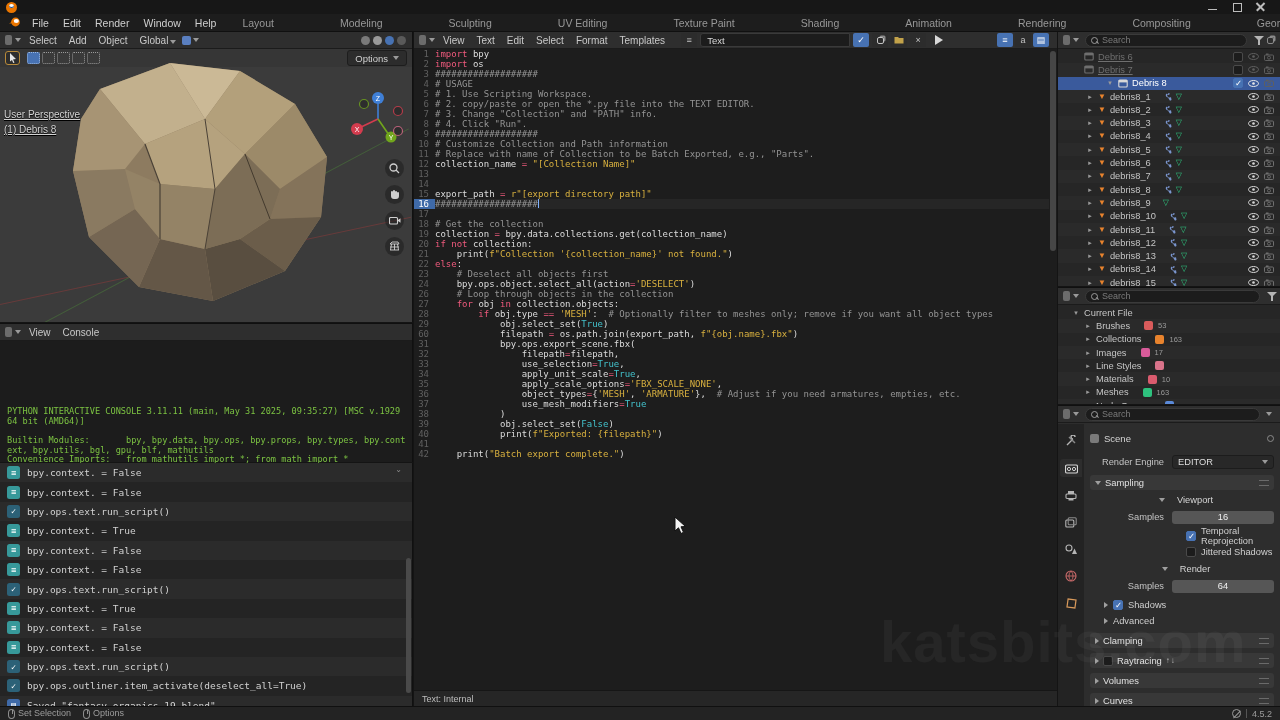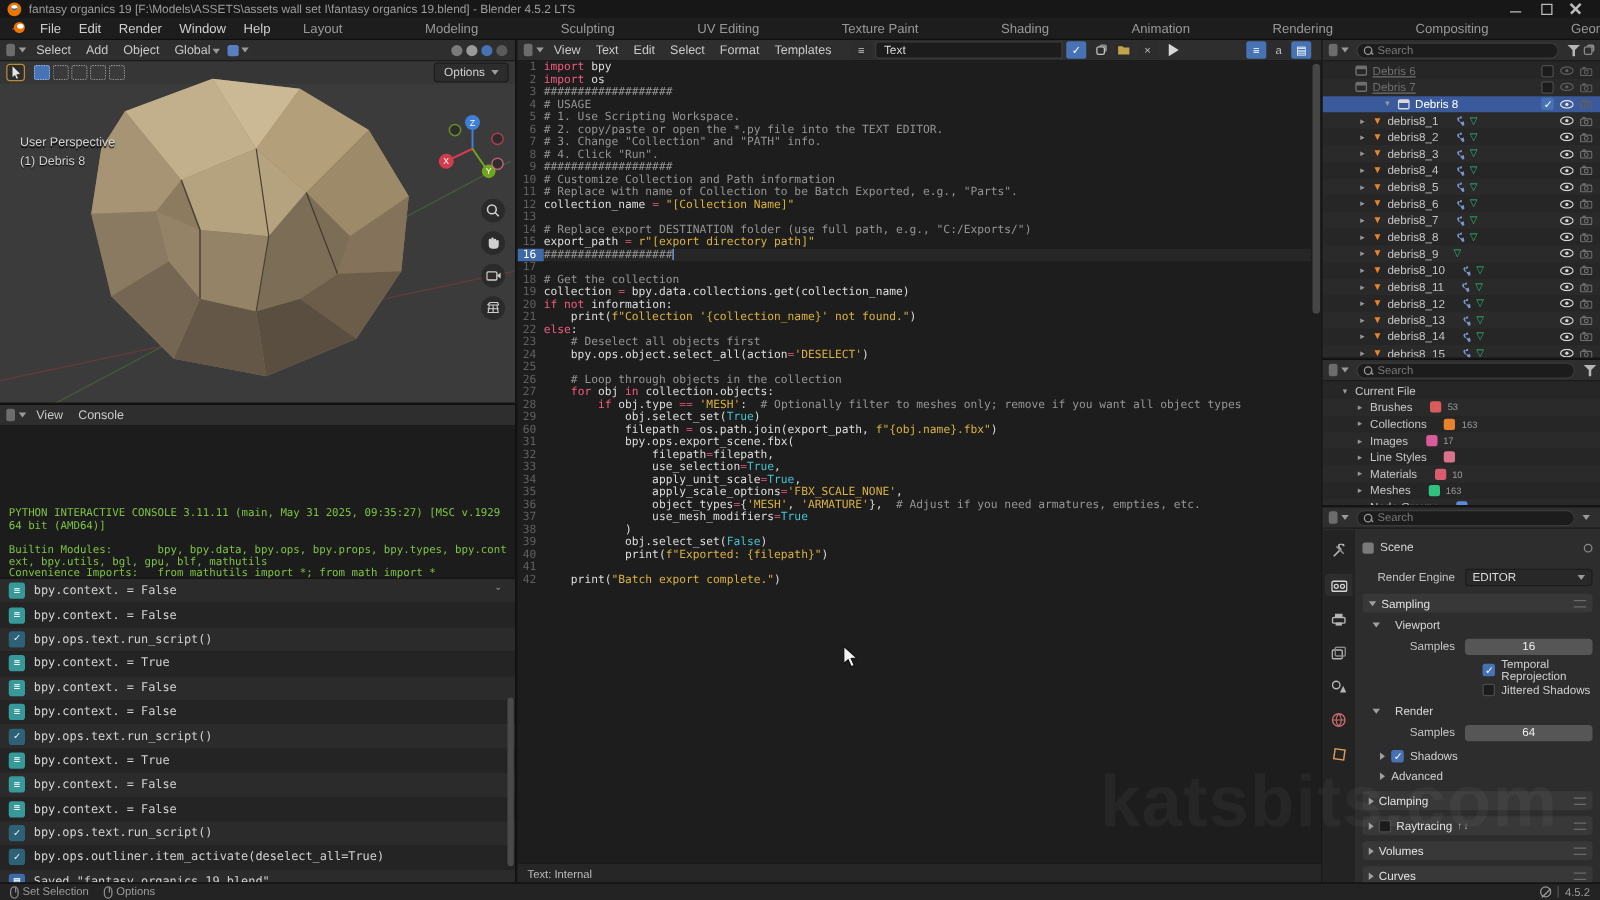--- a/index.html
+++ b/index.html
@@ -41,21 +41,21 @@
   .ed-type .sq { width:10px; height:10px; background:#6c6c6c; border-radius:2px; }
   .chev { width:0; height:0; border-left:3px solid transparent; border-right:3px solid transparent; border-top:4px solid #9a9a9a; display:inline-block; margin-left:2px; }
   
   .viewport { position:absolute; left:0; top:32px; width:413px; height:290px; background:#3b3b3b; overflow:hidden; border-right:1px solid #101010; }
   .vp-toolrow { position:absolute; left:0; top:17px; right:0; height:18px; display:flex; align-items:center; padding:0 5px; background:rgba(40,40,40,0.25); }
   .tool-btn { width:15px; height:14px; border:1px solid #b88a3a; border-radius:3px; background:#2d2d2d; display:flex; align-items:center; justify-content:center; margin-right:7px; }
   .sel-ic { width:13px; height:12px; border:1px dotted #9a9a9a; border-radius:2px; margin-right:2px; background:#3a3a3a; }
   .sel-ic.active { background:#4772b3; border-color:#9db9e0; }
   .options-btn { margin-left:auto; background:#2c2c2c; border:1px solid #1d1d1d; border-radius:3px; color:#d0d0d0; font-size:9.5px; padding:1.5px 7px; display:flex; align-items:center; gap:3px; }
   .vp-canvas { position:absolute; left:0; top:35px; right:0; bottom:0; }
-  .vp-overlay { position:absolute; left:16px; top:40px; color:#d2d2d2; font-size:10px; line-height:15px; text-shadow:0 1px 1px #000; }
+  .vp-overlay { position:absolute; left:4px; top:40px; color:#d2d2d2; font-size:10px; line-height:15px; text-shadow:0 1px 1px #000;text-decoration:underline; }
   .axis-line { position:absolute; height:1px; transform-origin:0 0; opacity:.55; }
   .gizmo { position:absolute; right:6px; top:22px; }
   .vp-navbtns { position:absolute; right:8px; top:92px; display:flex; flex-direction:column; gap:7px; }
   .nav-circle { width:19px; height:19px; border-radius:50%; background:rgba(30,30,30,.55); display:flex; align-items:center; justify-content:center; }
   
   .console { position:absolute; left:0; top:323px; width:413px; height:139px; background:#1c1c1c; border-right:1px solid #101010; border-top:1px solid #101010; }
   .console-body { position:absolute; left:7px; right:4px; top:17px; bottom:4px; font-family:"DejaVu Sans Mono", monospace; font-size:8.6px; line-height:9.6px; color:#7cc342; white-space:pre-wrap; word-break:break-all; }
   .console-banner { margin-top:47px; }
   .console-prompt { margin-top:9px; display:flex; align-items:center; }
   .block-caret { display:inline-block; width:5px; height:9px; background:#e8e8e8; margin-left:3px; }
@@ -118,21 +118,21 @@
   .ptab { width:22px; height:18px; display:flex; align-items:center; justify-content:center; border-radius:3px 0 0 3px; }
   .ptab.active { background:#2d2d2d; }
   .props-body { position:absolute; left:26px; top:18px; right:0; bottom:0; padding:6px 6px 0 6px; }
   .crumb { display:flex; align-items:center; gap:5px; height:16px; color:#d5d5d5; font-size:9.5px; margin-bottom:8px; }
   .prow { display:flex; align-items:center; height:16px; margin-bottom:4px; }
   .prow .lab { width:82px; text-align:right; padding-right:8px; color:#c3c3c3; font-size:9.3px; flex:none; }
   .dropdown { flex:1; background:#282828; border:1px solid #1c1c1c; border-radius:3px; height:14px; display:flex; align-items:center; padding:0 5px; color:#dedede; font-size:9.3px; }
   .dropdown .chev { margin-left:auto; }
   .panel-hdr { background:#383838; border-radius:3px; height:15px; display:flex; align-items:center; gap:4px; padding:0 5px; color:#e0e0e0; font-size:9.4px; margin:5px 0 3px 0; }
   .panel-hdr .grip { margin-left:auto; width:10px; height:6px; border-top:1.5px solid #6a6a6a; border-bottom:1.5px solid #6a6a6a; }
-  .sub-hdr { display:flex; align-items:center; gap:12px; color:#d5d5d5; font-size:9.3px; height:14px; margin:3px 0 2px 8px; }
+  .sub-hdr { display:flex; align-items:center; gap:12px; color:#d5d5d5; font-size:9.3px; height:14px; margin:3px 0 2px 8px;justify-content:center; }
   .tri-right { width:0; height:0; border-top:3.5px solid transparent; border-bottom:3.5px solid transparent; border-left:4.5px solid #9f9f9f; flex:none; }
   .tri-down { width:0; height:0; border-left:3.5px solid transparent; border-right:3.5px solid transparent; border-top:4.5px solid #9f9f9f; flex:none; }
   .val-slider { flex:1; background:#565656; border-radius:3px; height:13px; display:flex; align-items:center; justify-content:center; color:#f0f0f0; font-size:9.3px; }
   .cb-row { display:flex; align-items:center; gap:5px; height:14px; margin:2px 0 2px 96px; color:#cfcfcf; font-size:9.3px; }
   .cb-row.left { margin-left:14px; }
   .sliders-ic { color:#b5b5b5; font-size:8px; letter-spacing:1px; }
   
   .statusbar { position:absolute; left:0; top:706px; width:1280px; height:14px; background:#232323; border-top:1px solid #101010; display:flex; align-items:center; padding:0 8px; gap:12px; color:#9d9d9d; font-size:9px; }
   .mouse-ic { width:7px; height:10px; border:1px solid #8f8f8f; border-radius:3.5px/4px; position:relative; display:inline-block; margin-right:3px; vertical-align:middle; }
   .mouse-ic::after { content:""; position:absolute; left:2.5px; top:0; width:1px; height:4px; background:#8f8f8f; }
@@ -144,21 +144,20 @@
   .watermark { position:absolute; left:880px; top:608px; width:420px; font-size:58px; font-weight:bold; color:rgba(225,225,225,0.05); letter-spacing:1px; pointer-events:none; z-index:50; }
   .mouse-cursor { position:absolute; z-index:60; pointer-events:none; }
 </style>
 </head>
 <body>
 
 <div id="root">
 
   <div class="titlebar">
     <span class="blender-logo"></span>
-    <span class="title-text">fantasy organics 19 [F:\Models\ASSETS\assets wall set I\fantasy organics 19.blend] - Blender 4.5.2 LTS</span>
     <span class="win-controls">
       <span class="win-btn win-min"></span>
       <span class="win-btn win-max"></span>
       <span class="win-btn win-close"></span>
     </span>
   </div>
 
   <div class="menubar">
     <span class="app-icon">
       <svg width="13" height="11" viewBox="0 0 13 11">
@@ -421,32 +420,31 @@
         <div class="code-line"><span class="ln">4</span><span class="seg-c"># USAGE</span></div>
         <div class="code-line"><span class="ln">5</span><span class="seg-c"># 1. Use Scripting Workspace.</span></div>
         <div class="code-line"><span class="ln">6</span><span class="seg-c"># 2. copy/paste or open the *.py file into the TEXT EDITOR.</span></div>
         <div class="code-line"><span class="ln">7</span><span class="seg-c"># 3. Change "Collection" and "PATH" info.</span></div>
         <div class="code-line"><span class="ln">8</span><span class="seg-c"># 4. Click "Run".</span></div>
         <div class="code-line"><span class="ln">9</span><span class="seg-c">###################</span></div>
         <div class="code-line"><span class="ln">10</span><span class="seg-c"># Customize Collection and Path information</span></div>
         <div class="code-line"><span class="ln">11</span><span class="seg-c"># Replace with name of Collection to be Batch Exported, e.g., "Parts".</span></div>
         <div class="code-line"><span class="ln">12</span><span class="seg-d">collection_name </span><span class="seg-k">= </span><span class="seg-s">"[Collection Name]"</span></div>
         <div class="code-line"><span class="ln">13</span></div>
-        <div class="code-line"><span class="ln">14</span><span class="seg-c"># Replace export DESTINATION folder (use full path, e.g., "C:/Exports/")</span></div>
+        <div class="code-line"><span class="ln">14</span></div>
         <div class="code-line"><span class="ln">15</span><span class="seg-d">export_path </span><span class="seg-k">= </span><span class="seg-s">r"[export directory path]"</span></div>
         <div class="code-line current"><span class="ln">16</span><span class="seg-c">###################</span><span class="caret"></span></div>
         <div class="code-line"><span class="ln">17</span></div>
         <div class="code-line"><span class="ln">18</span><span class="seg-c"># Get the collection</span></div>
         <div class="code-line"><span class="ln">19</span><span class="seg-d">collection </span><span class="seg-k">= </span><span class="seg-d">bpy.data.collections.get(collection_name)</span></div>
-        <div class="code-line"><span class="ln">20</span><span class="seg-k">if not </span><span class="seg-d">information:</span></div>
+        <div class="code-line"><span class="ln">20</span><span class="seg-k">if not </span><span class="seg-d">collection:</span></div>
         <div class="code-line"><span class="ln">21</span><span class="seg-d">    print(</span><span class="seg-s">f"Collection '{collection_name}' not found."</span><span class="seg-d">)</span></div>
         <div class="code-line"><span class="ln">22</span><span class="seg-k">else</span><span class="seg-d">:</span></div>
         <div class="code-line"><span class="ln">23</span><span class="seg-c">    # Deselect all objects first</span></div>
         <div class="code-line"><span class="ln">24</span><span class="seg-d">    bpy.ops.object.select_all(action</span><span class="seg-k">=</span><span class="seg-s">'DESELECT'</span><span class="seg-d">)</span></div>
-        <div class="code-line"><span class="ln">25</span></div>
         <div class="code-line"><span class="ln">26</span><span class="seg-c">    # Loop through objects in the collection</span></div>
         <div class="code-line"><span class="ln">27</span><span class="seg-d">    </span><span class="seg-k">for </span><span class="seg-d">obj </span><span class="seg-k">in </span><span class="seg-d">collection.objects:</span></div>
         <div class="code-line"><span class="ln">28</span><span class="seg-d">        </span><span class="seg-k">if </span><span class="seg-d">obj.type </span><span class="seg-k">== </span><span class="seg-s">'MESH'</span><span class="seg-d">:  </span><span class="seg-c"># Optionally filter to meshes only; remove if you want all object types</span></div>
         <div class="code-line"><span class="ln">29</span><span class="seg-d">            obj.select_set(</span><span class="seg-n">True</span><span class="seg-d">)</span></div>
         <div class="code-line"><span class="ln">60</span><span class="seg-d">            filepath </span><span class="seg-k">= </span><span class="seg-d">os.path.join(export_path, </span><span class="seg-s">f"{obj.name}.fbx"</span><span class="seg-d">)</span></div>
         <div class="code-line"><span class="ln">31</span><span class="seg-d">            bpy.ops.export_scene.fbx(</span></div>
         <div class="code-line"><span class="ln">32</span><span class="seg-d">                filepath</span><span class="seg-k">=</span><span class="seg-d">filepath,</span></div>
         <div class="code-line"><span class="ln">33</span><span class="seg-d">                use_selection</span><span class="seg-k">=</span><span class="seg-n">True</span><span class="seg-d">,</span></div>
         <div class="code-line"><span class="ln">34</span><span class="seg-d">                apply_unit_scale</span><span class="seg-k">=</span><span class="seg-n">True</span><span class="seg-d">,</span></div>
         <div class="code-line"><span class="ln">35</span><span class="seg-d">                apply_scale_options</span><span class="seg-k">=</span><span class="seg-s">'FBX_SCALE_NONE'</span><span class="seg-d">,</span></div>

